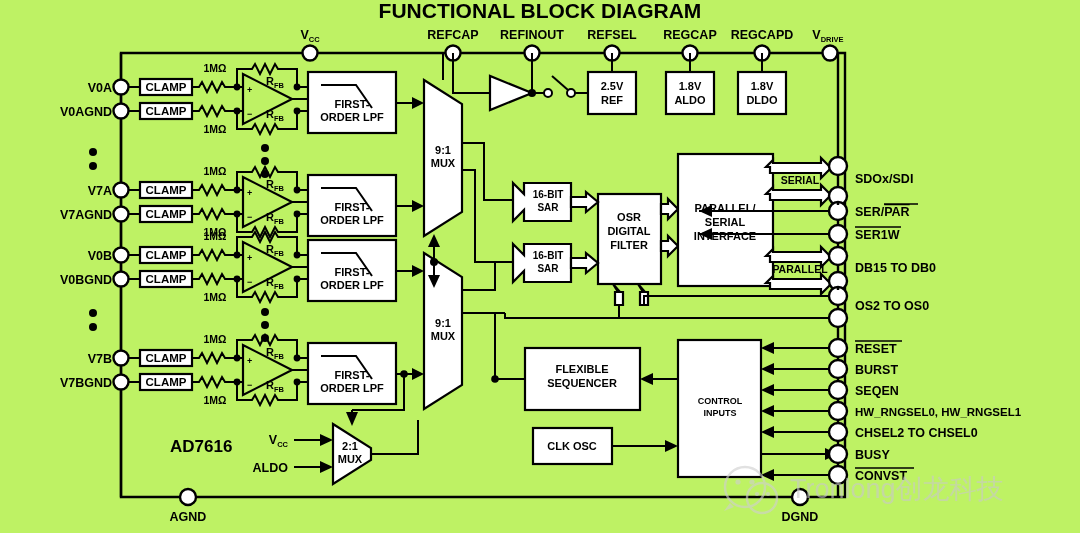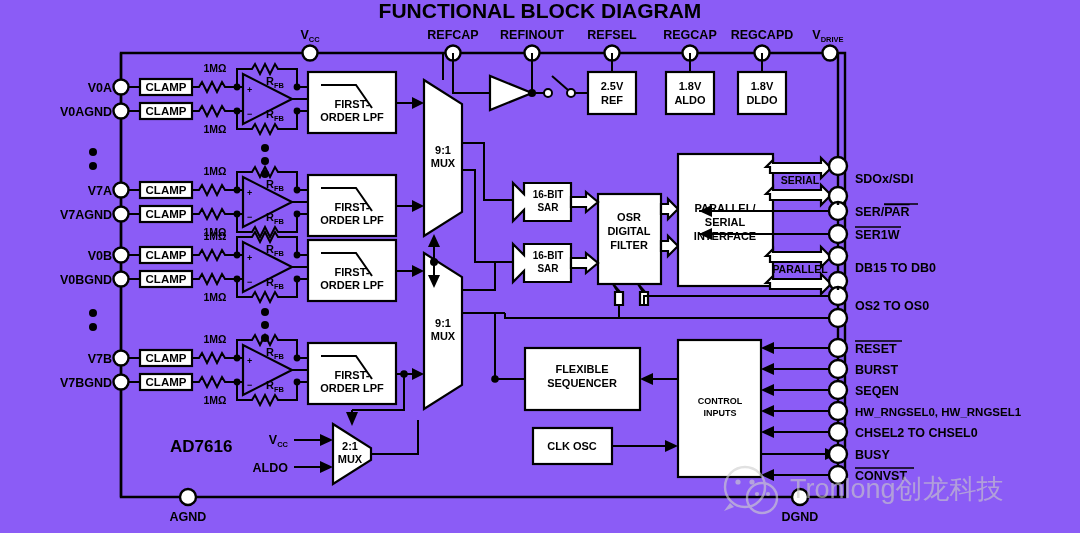--- a/index.html
+++ b/index.html
@@ -1,18 +1,18 @@
 <!DOCTYPE html>
 <html><head>
 <meta charset="utf-8">
 <style>
   html,body{margin:0;padding:0;background:#ffffff;}
   body{width:1080px;height:533px;overflow:hidden;
        font-family:"Liberation Sans",sans-serif;}
-  #stage{position:relative;width:1080px;height:533px;background:#8b5cf6;}
+  #stage{position:relative;width:1080px;height:533px;background:#bef264;}
   svg{display:block;}
   .ttl{font-family:"Liberation Sans",sans-serif;font-weight:bold;font-size:21px;fill:#000;}
   .pinlbl{font-family:"Liberation Sans",sans-serif;font-weight:bold;font-size:12.5px;fill:#000;}
   .pinlbl-sm{font-family:"Liberation Sans",sans-serif;font-weight:bold;font-size:11.5px;fill:#000;}
   .inlbl{font-family:"Liberation Sans",sans-serif;font-weight:bold;font-size:12.5px;fill:#000;text-anchor:end;}
   .blk{font-family:"Liberation Sans",sans-serif;font-weight:bold;font-size:11px;fill:#000;text-anchor:middle;}
   .blk10{font-family:"Liberation Sans",sans-serif;font-weight:bold;font-size:10px;fill:#000;text-anchor:middle;}
   .blk9{font-family:"Liberation Sans",sans-serif;font-weight:bold;font-size:9px;fill:#000;text-anchor:middle;}
   .clamp{font-family:"Liberation Sans",sans-serif;font-weight:bold;font-size:11.5px;fill:#000;text-anchor:middle;}
   .ohm{font-family:"Liberation Sans",sans-serif;font-weight:bold;font-size:10.5px;fill:#000;text-anchor:middle;}

